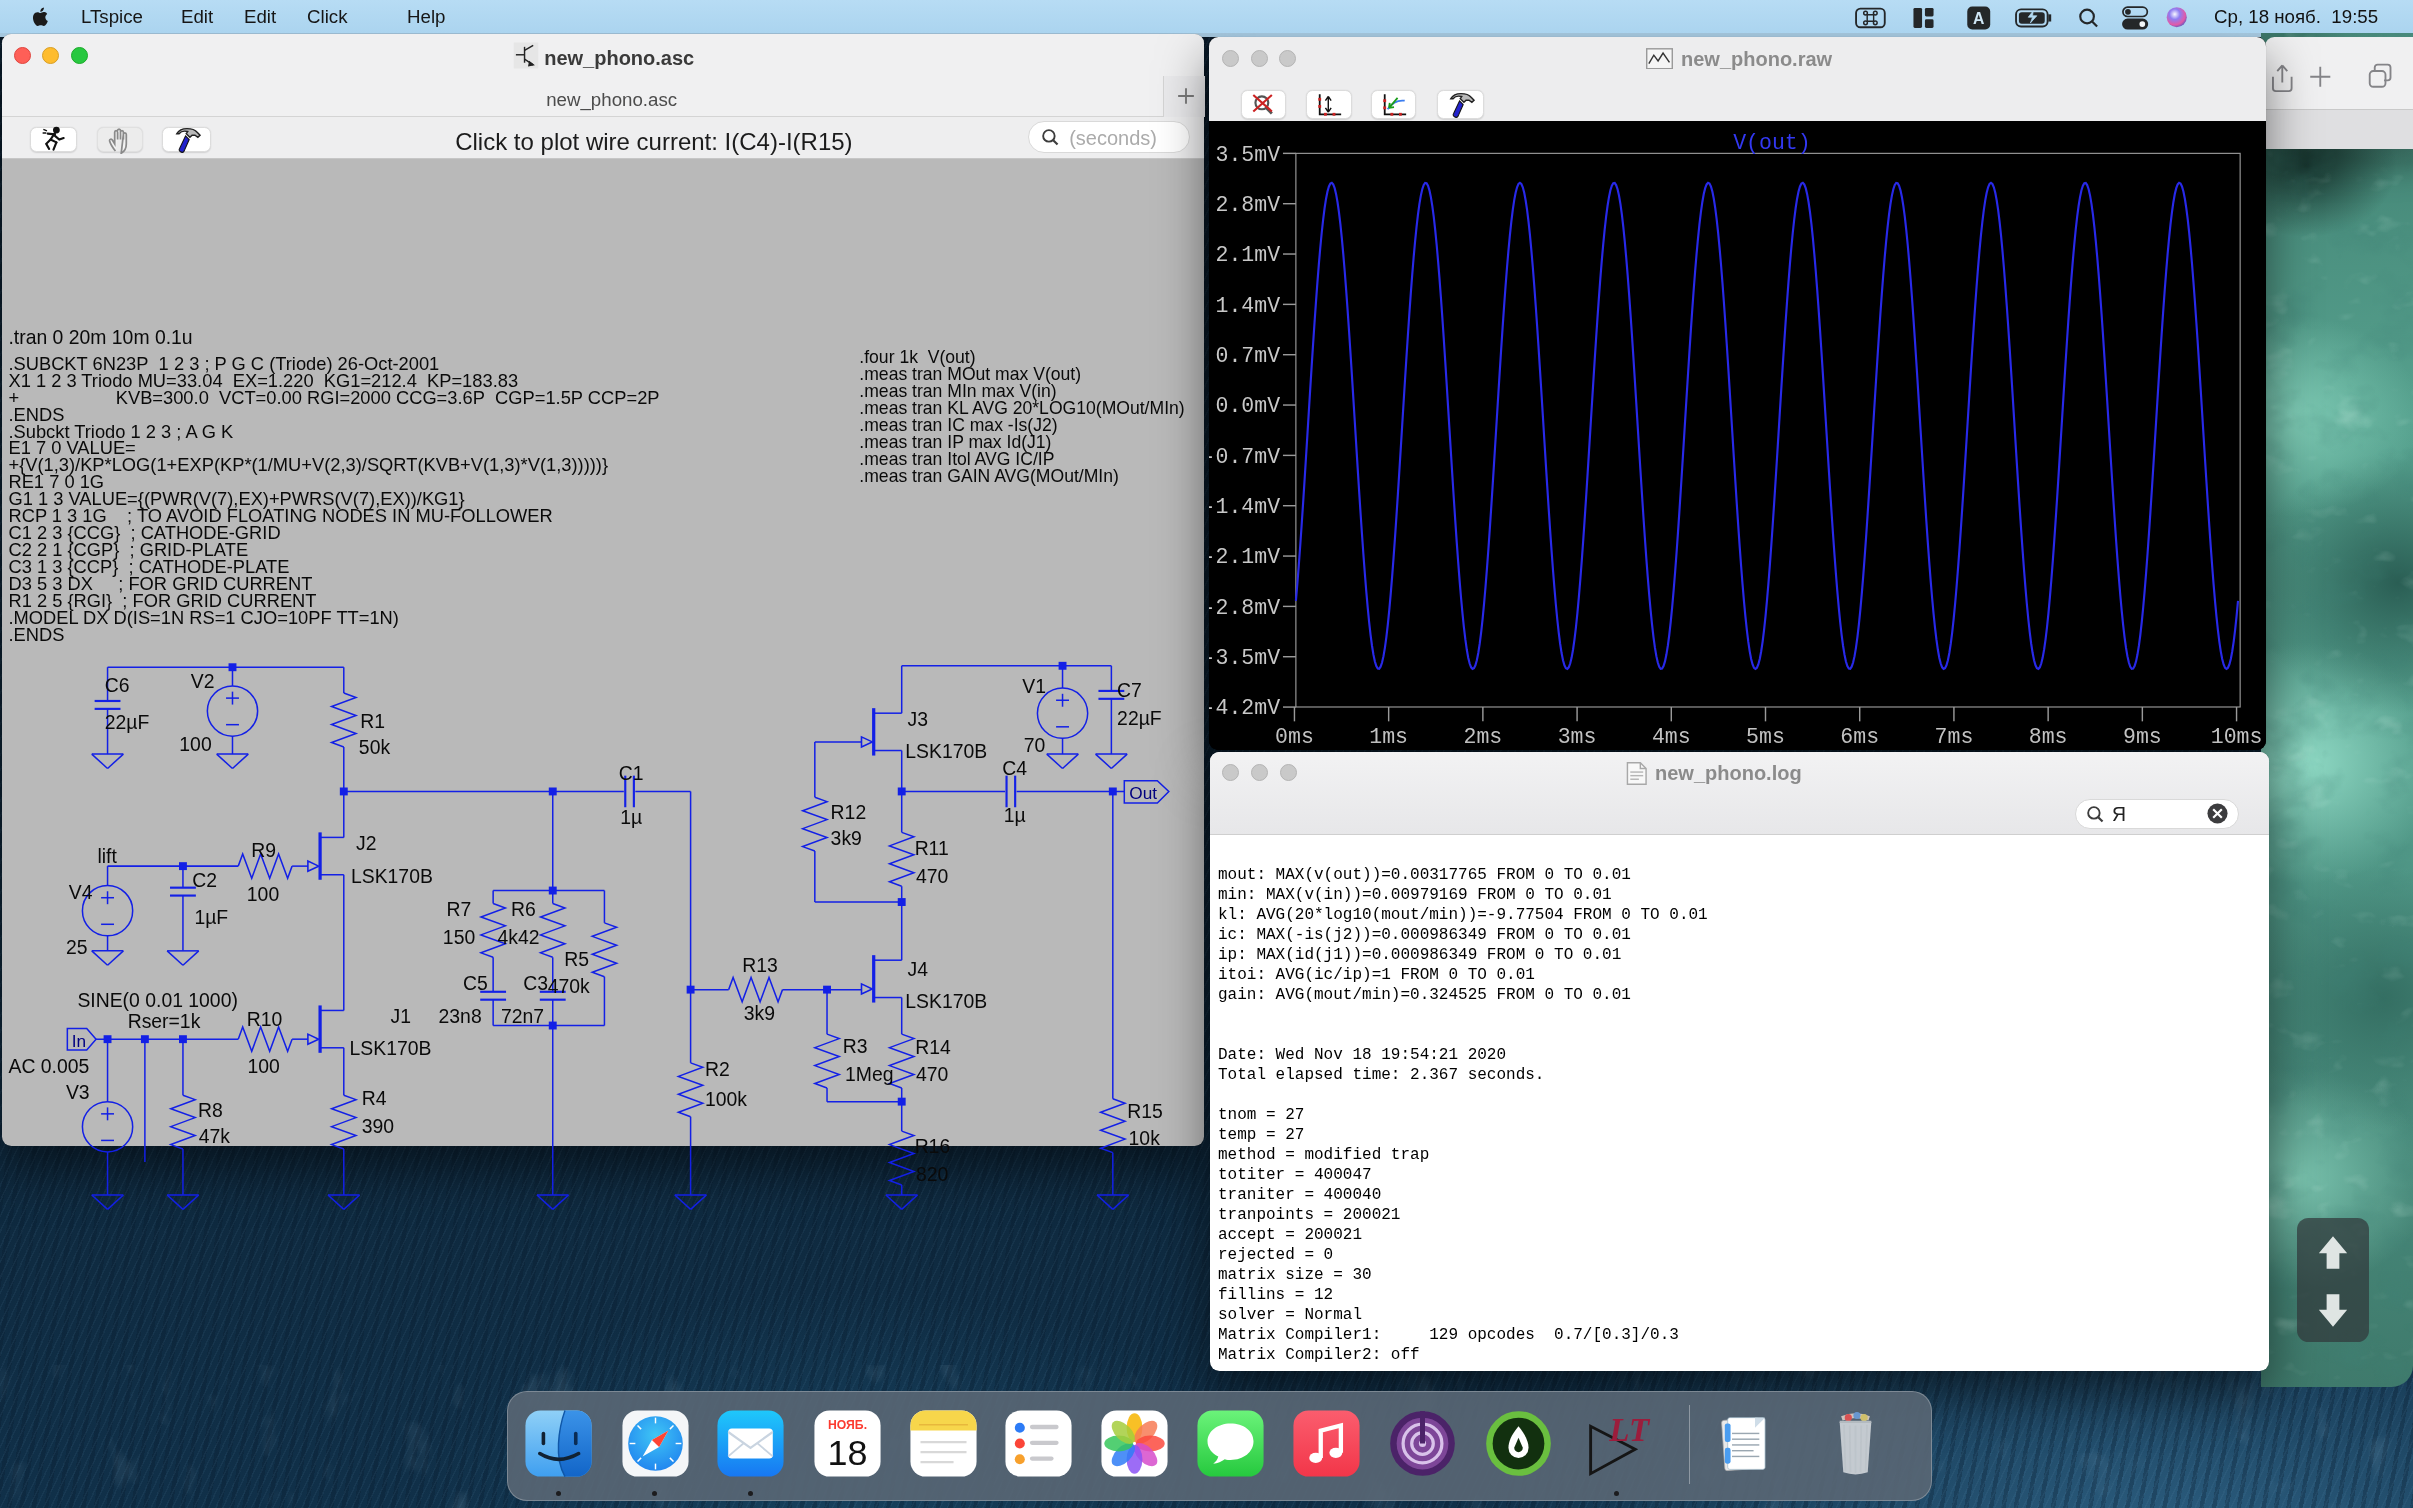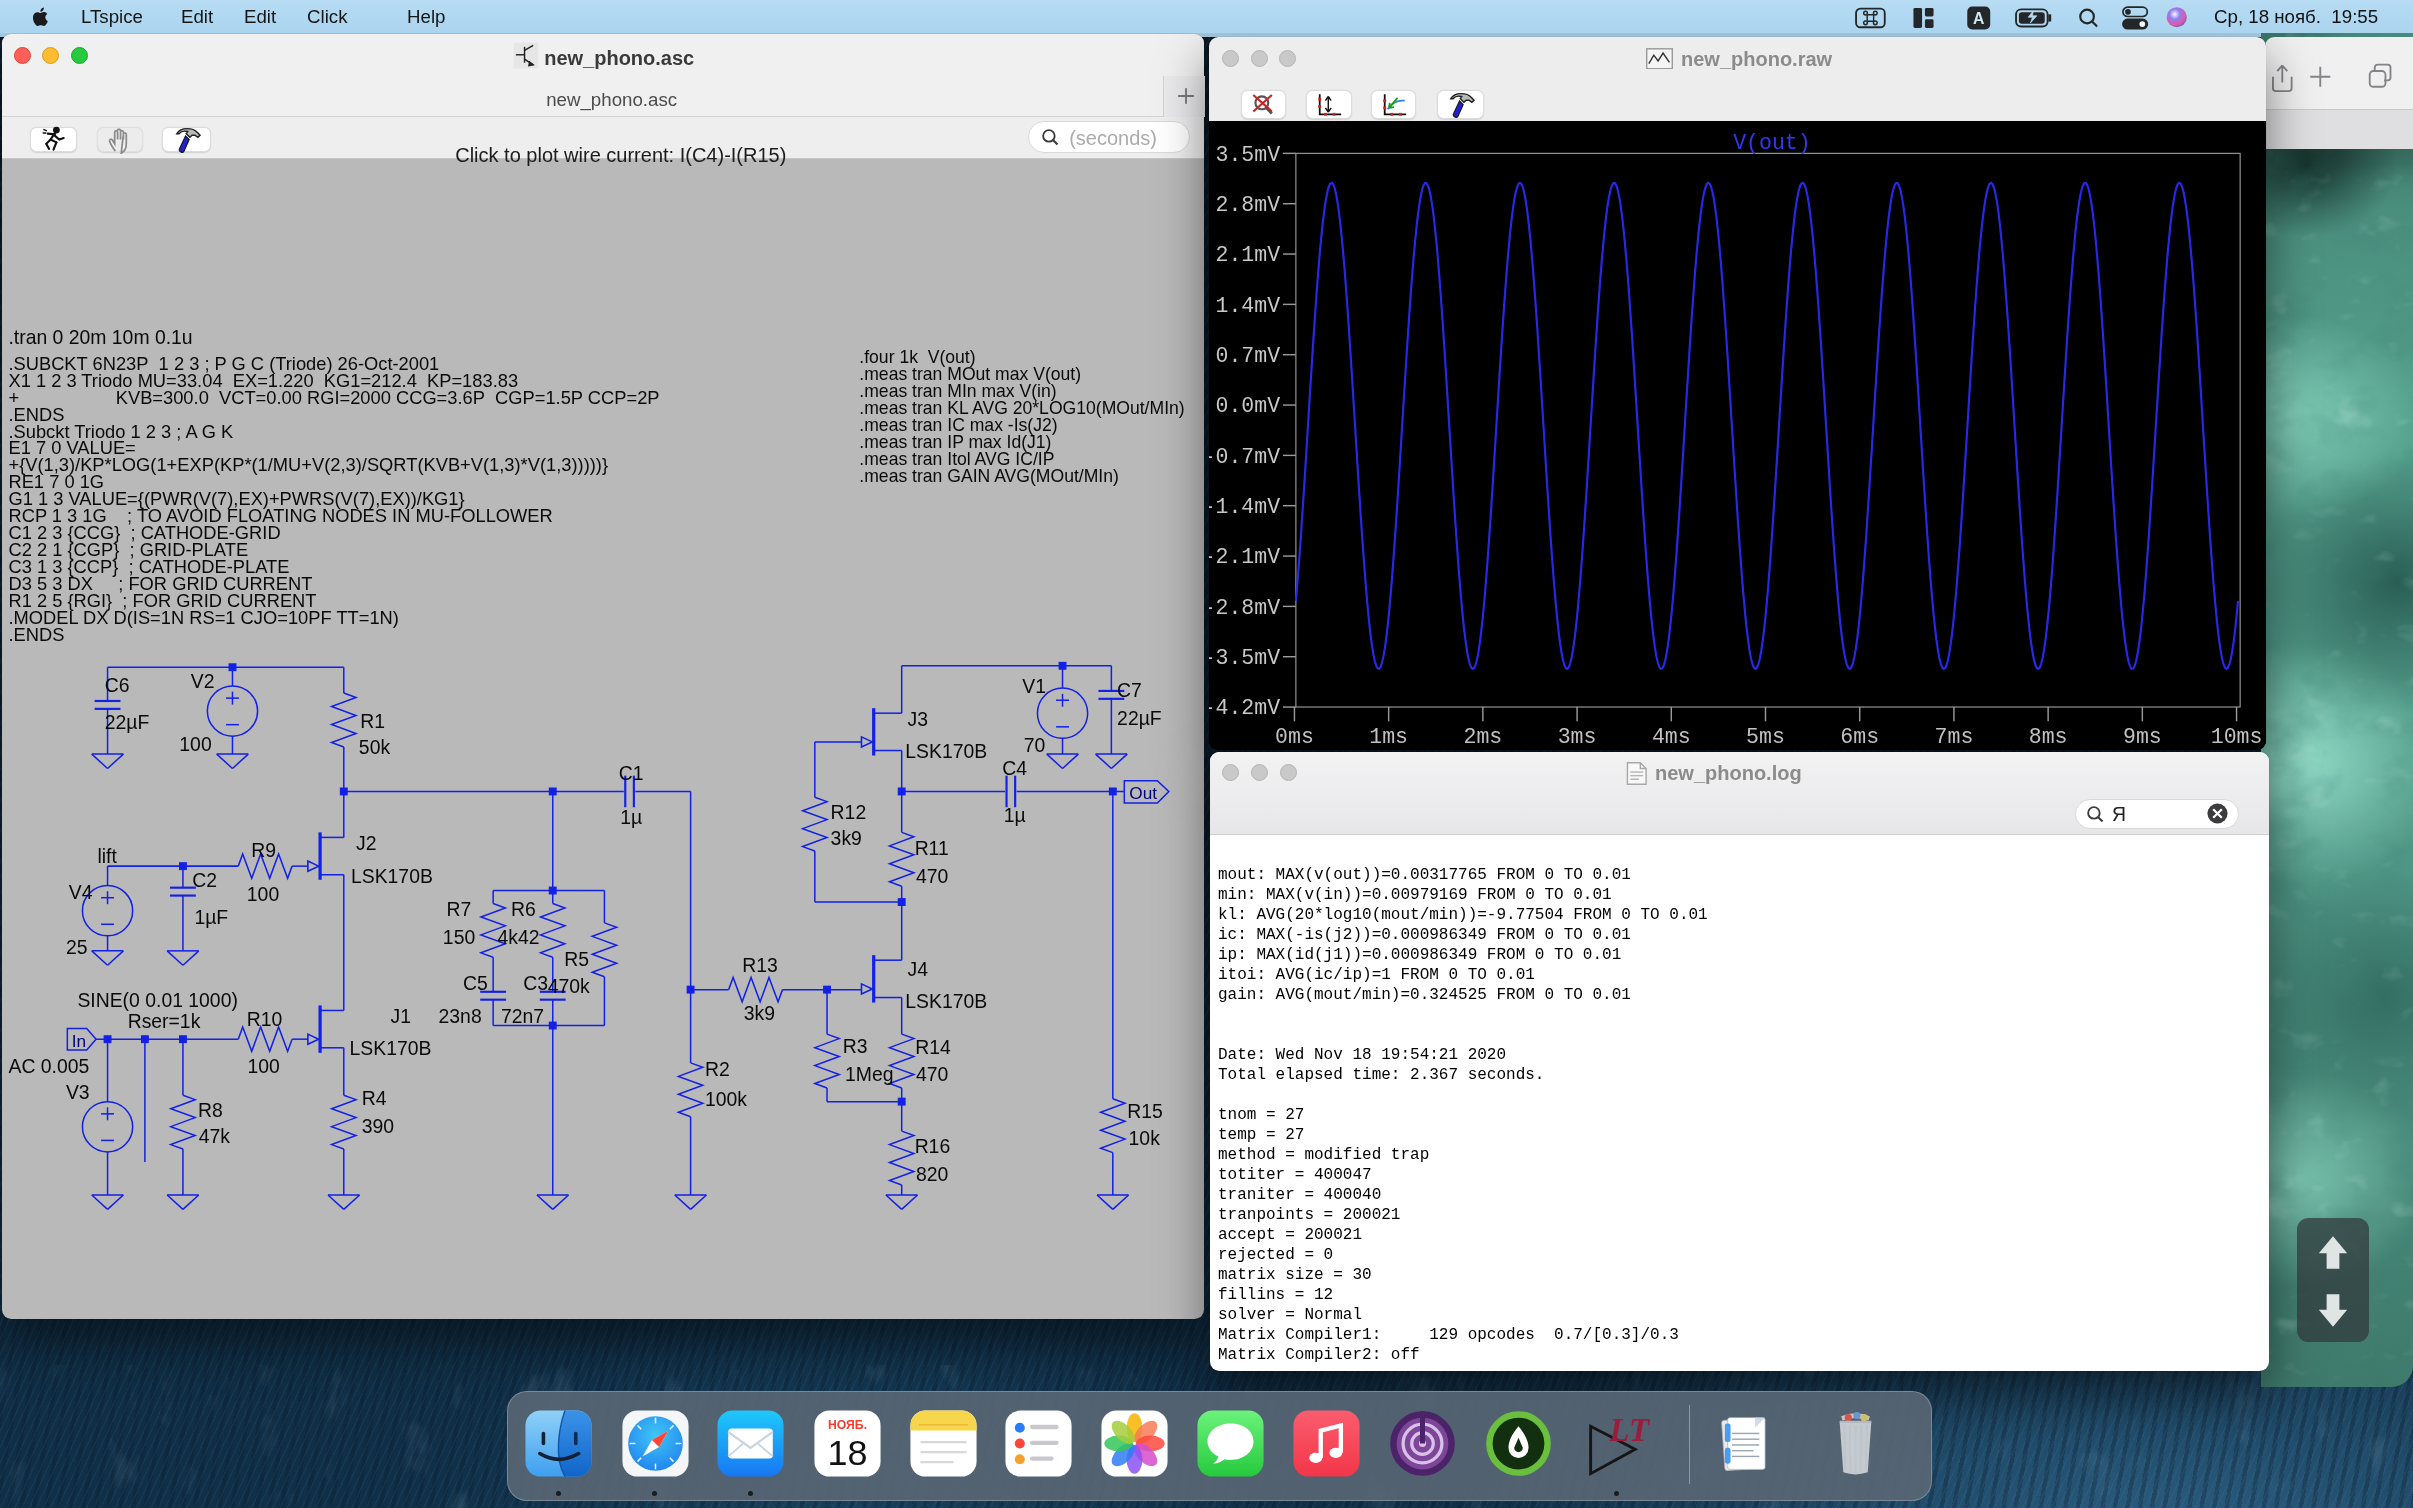--- a/index.html
+++ b/index.html
@@ -19,21 +19,21 @@
    radial-gradient(129px 101px at 30% 12%, rgba(10,30,26,0.75) 0%, rgba(10,30,26,0) 70%),
    radial-gradient(158px 115px at 85% 6%, rgba(120,210,190,0.8) 0%, rgba(120,210,190,0) 70%),
    radial-gradient(187px 144px at 20% 30%, #7ecab4 0%, rgba(126,202,180,0) 70%),
    radial-gradient(215px 187px at 90% 42%, #2a5e54 0%, rgba(42,94,84,0) 70%),
    radial-gradient(201px 172px at 30% 55%, #8fd9c4 0%, rgba(143,217,196,0) 70%),
    radial-gradient(215px 187px at 80% 72%, #346e62 0%, rgba(52,110,98,0) 70%),
    radial-gradient(187px 158px at 25% 85%, #79c2ad 0%, rgba(121,194,173,0) 70%),
    linear-gradient(180deg,#3d7a6c 0%, #56a18e 30%, #4e9484 70%, #3f7a6c 100%); }
 .win { position:absolute; border-radius:9.3px; box-shadow: 0 21.5px 50px rgba(0,0,0,0.5), 0 0 0.7px rgba(0,0,0,0.4); }
 
-#wasc { left:2.2px; top:34px; width:1202px; height:1285px; background:#b9b9b9; }
+#wasc { left:2.2px; top:34px; width:1202px; height:1112px; background:#b9b9b9; }
 #wasc .tbar { position:absolute; left:0; top:0; width:100%; height:83px; background:#f0f0f1; border-radius:9.3px 9.3px 0 0; }
 #wasc .tabs { position:absolute; left:0; top:42px; width:100%; height:41px; background:#f0f0f1; border-bottom:1.1px solid #d4d4d4; }
 #wasc .toolbar { position:absolute; left:0; top:83px; width:100%; height:42px; background:#eeeeef; border-bottom:1.1px solid #c6c6c6; }
 .tl { position:absolute; width:17px; height:17px; border-radius:50%; }
 .tbtn { position:absolute; background:#fff; border:0.7px solid #dcdcdc; border-radius:6.5px; box-shadow:0 0.7px 1.4px rgba(0,0,0,0.12); display:flex; align-items:center; justify-content:center; }
 .wtitle { position:absolute; font-weight:bold; font-size:20px; color:#3a3a3a; }
 .gtitle { color:#8b8b8b; }
 
 #wraw { left:1209px; top:37px; width:1057px; height:713px; background:#000;padding-left:44px; }
 #wraw .tbar { position:absolute; left:0; top:0; width:100%; height:84px; background:#ededee; border-radius:9.3px 9.3px 0 0; }
@@ -133,21 +133,21 @@
 <path d="M13 36 c-3-4-7-10-8-14 c-0.5-2.5 2.5-3.5 4-1 l3 5 V10 c0-3 4-3 4 0 v10 m0-12 c0-3 4-3 4 0 v12 m0-10 c0-3 4-3 4 0 v10 m0-7 c0-3 4-3 4 0 v13 c0 6-3 11-7 13 z"></path>
 </g>
         </svg>
       </div>
     <div class="tbtn" style="left:160px;top:93px;width:49px;height:25px">
         <svg width="32" height="29" viewBox="0 0 44 40">
 <path d="M8 12 q4-7 14-7 q10 0 14 5 l4 4 l-3 3 l-4-3 h-4 l-3 3 l-5-5 l2-3 q-8-2-12 3 z" fill="#b9b9b9" stroke="#222" stroke-width="2"></path>
 <path d="M20 15 l5 5 l-7 16 q-2 3-5 1 q-3-2-1-5 z" fill="#2222cc" stroke="#111" stroke-width="1.5"></path>
 </svg>
       </div>
-    <div class="abs" style="left:453px;top:110px;font-size:20px;color:#1c1c1c">Click to plot wire current: I(C4)-I(R15)</div>
+    <div class="abs" style="left:453px;top:94px;font-size:24px;color:#1c1c1c">Click to plot wire current: I(C4)-I(R15)</div>
     <div class="searchfield" style="left:1026px;top:87px;width:162px;height:32px"></div>
     <svg class="abs" style="left:1039px;top:94px" width="18.7" height="18.7" viewBox="0 0 26 26">
         <circle cx="11" cy="11" r="8" fill="none" stroke="#3c3c3c" stroke-width="2.6"></circle>
         <line x1="17" y1="17" x2="23" y2="23" stroke="#3c3c3c" stroke-width="3"></line>
       </svg>
     <div class="abs" style="left:1067px;top:93px;font-size:20px;color:#ababab">(seconds)</div>
     <svg width="1202" height="1227" viewBox="3 223 1674 1708" style="position:absolute;left:0px;top:126px">
         <line x1="150" y1="929" x2="479" y2="929" stroke="#1320e6" stroke-width="2.1"></line>
         <line x1="150" y1="929" x2="150" y2="976" stroke="#1320e6" stroke-width="2.1"></line>
         <line x1="132" y1="976" x2="168" y2="976" stroke="#1320e6" stroke-width="3"></line>

